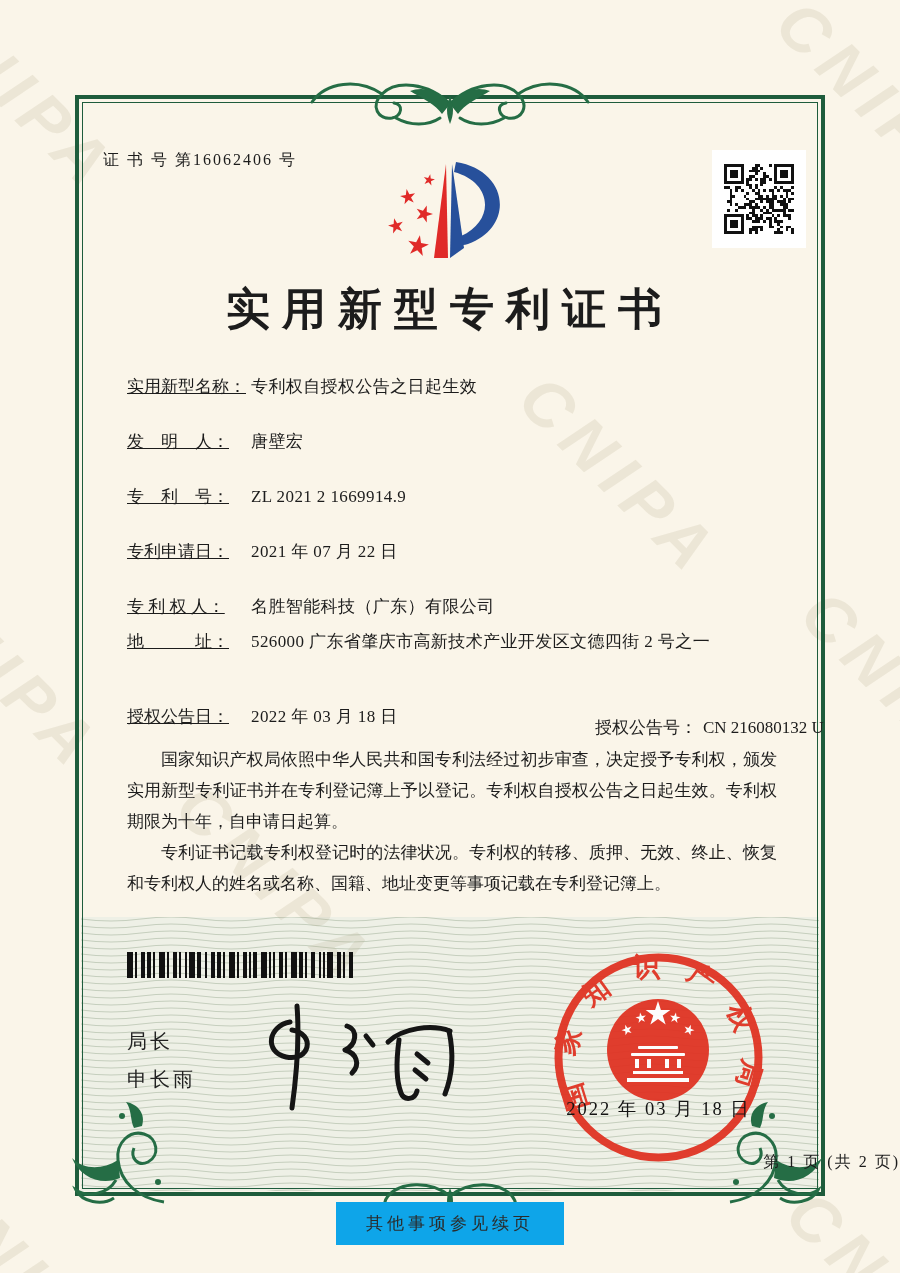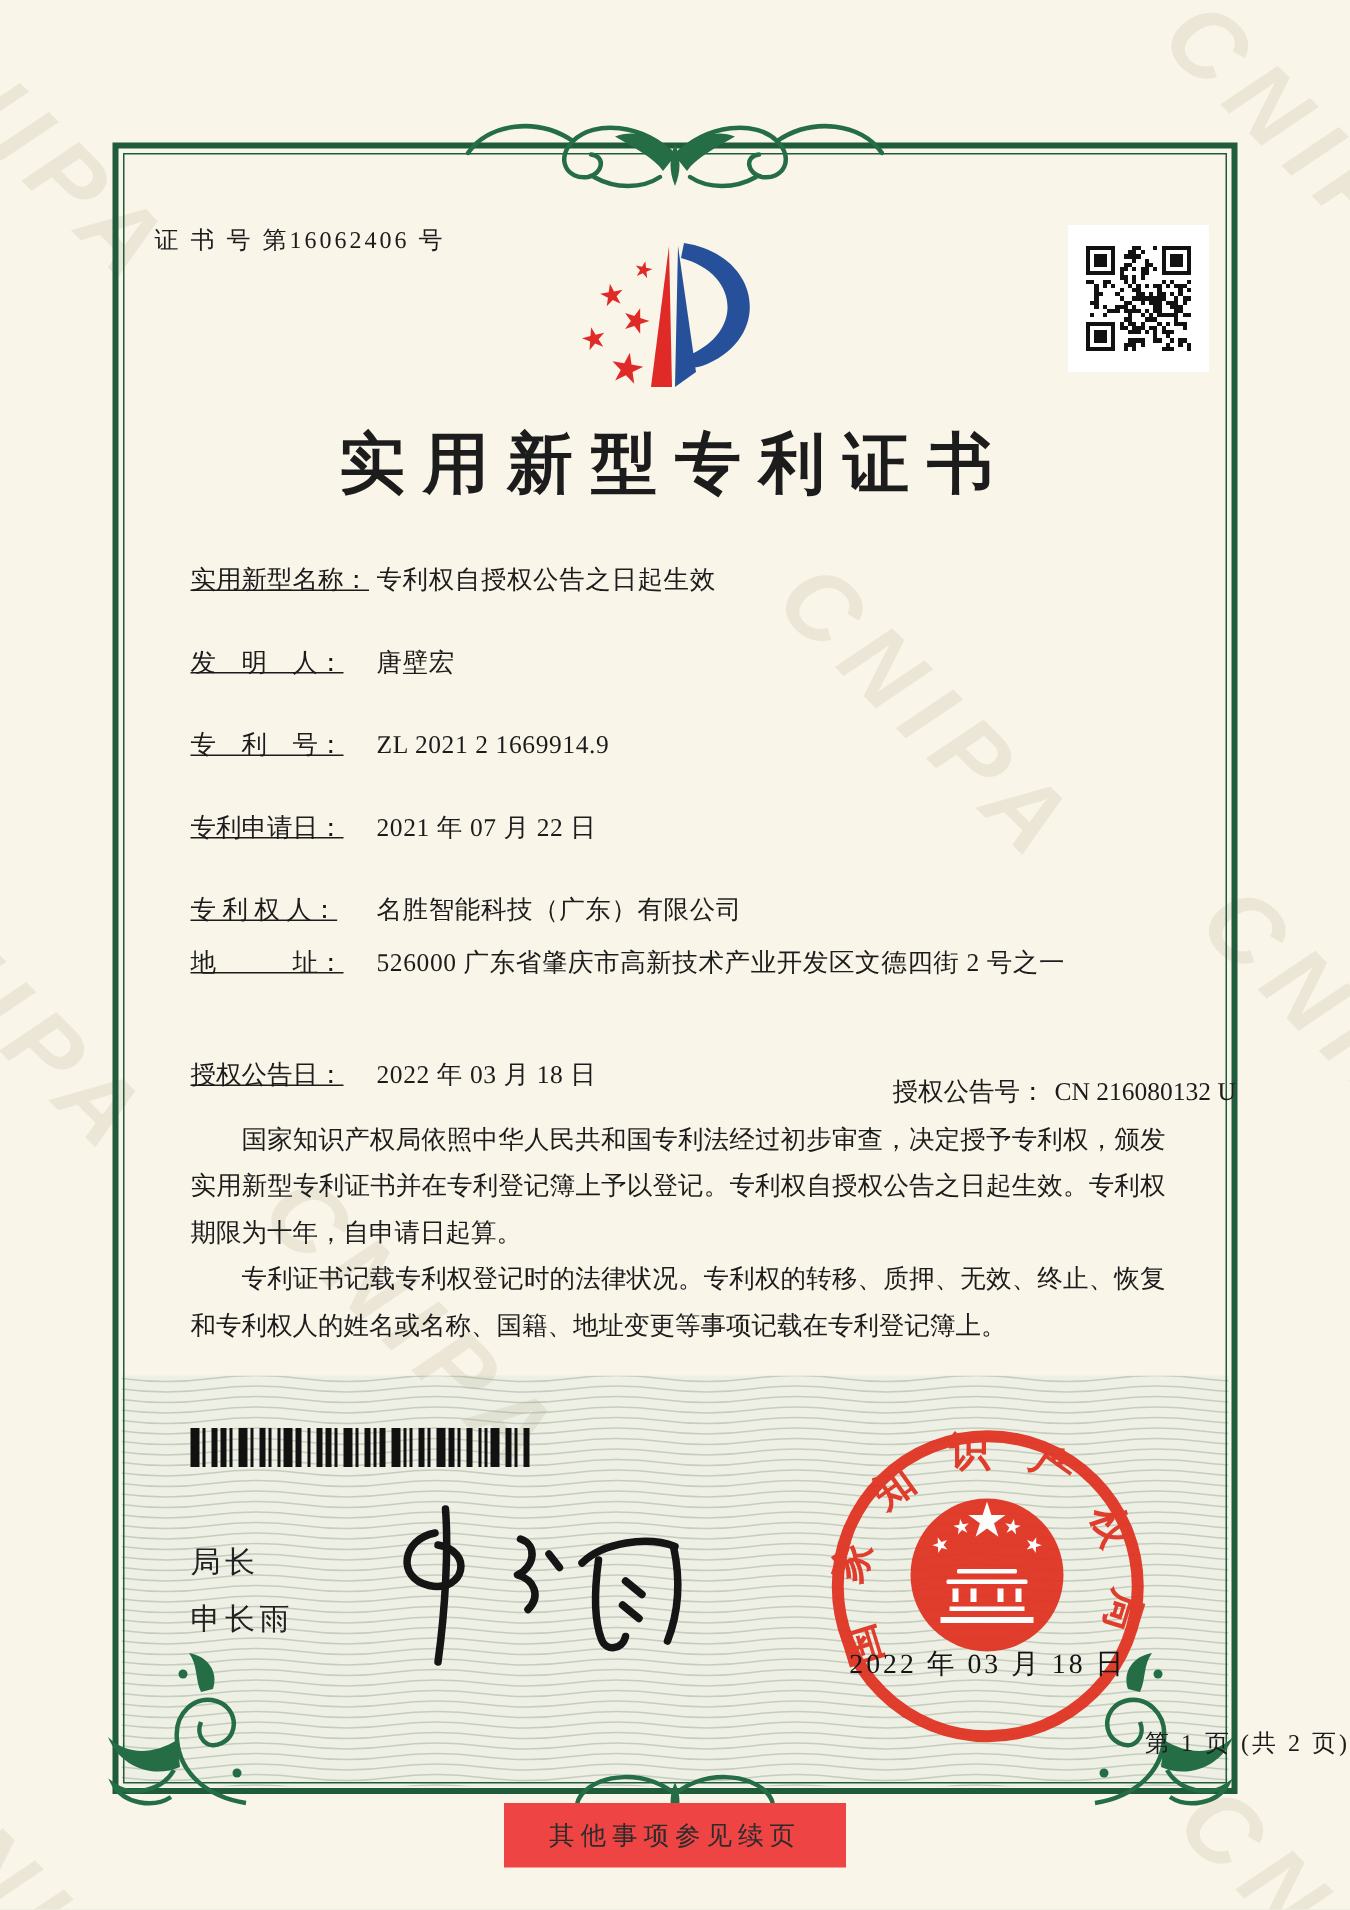--- a/index.html
+++ b/index.html
@@ -44,21 +44,21 @@
   .barcode i{display:block;background:#111;height:100%;flex:none;}
   .officer{position:absolute;left:127px;z-index:4;font-family:"Liberation Sans","DejaVu Sans",sans-serif;
            font-size:20px;letter-spacing:3px;color:#222;text-align:right;}
   .sig{position:absolute;left:252px;top:1000px;z-index:4;}
   .sig path{fill:none;stroke:#151515;stroke-width:5;stroke-linecap:round;stroke-linejoin:round;}
   .seal{position:absolute;left:551px;top:950px;z-index:5;opacity:0.93;}
   .seal-date{position:absolute;left:551px;top:1096px;width:215px;text-align:center;z-index:6;
              font-size:18.5px;letter-spacing:2px;color:#141414;}
   .pagenum{position:absolute;left:0;top:1152px;width:100%;text-align:right;font-size:16px;
            letter-spacing:2px;z-index:4;}
-  .note{position:absolute;left:50%;transform:translateX(-50%);top:1202px;background:#ef4444;
+  .note{position:absolute;left:50%;transform:translateX(-50%);top:1202px;background:#0ea5e9;
         padding:10px 30px;font-size:17px;letter-spacing:4px;z-index:6;color:#2b2b2b;text-align:right;}
 </style>
 </head>
 <body>
 
 <div class="page">
 
   <svg width="0" height="0" style="position:absolute">
     <defs>
       <path id="star" d="M0,-1 L0.2245,-0.309 0.951,-0.309 0.3634,0.1181 0.5878,0.809 0,0.382 -0.5878,0.809 -0.3634,0.1181 -0.951,-0.309 -0.2245,-0.309 Z"></path>

